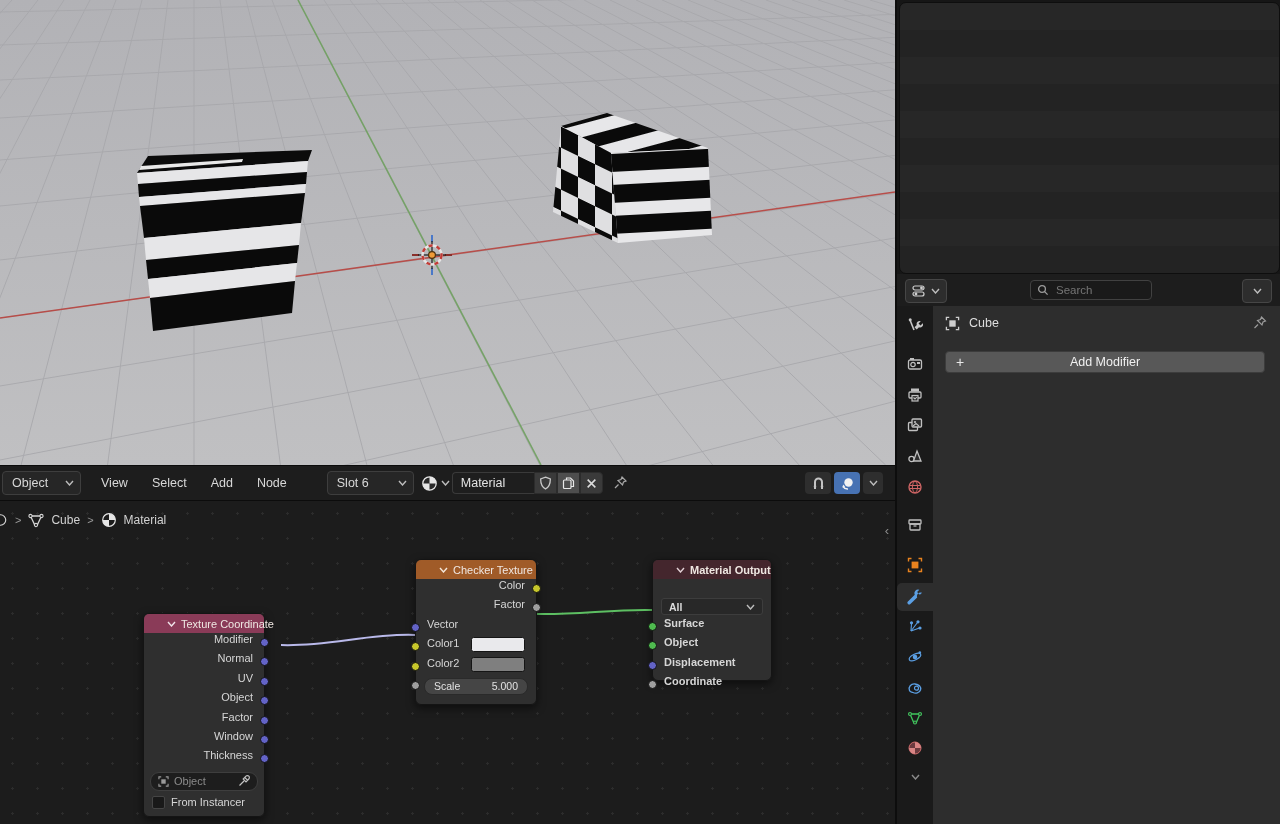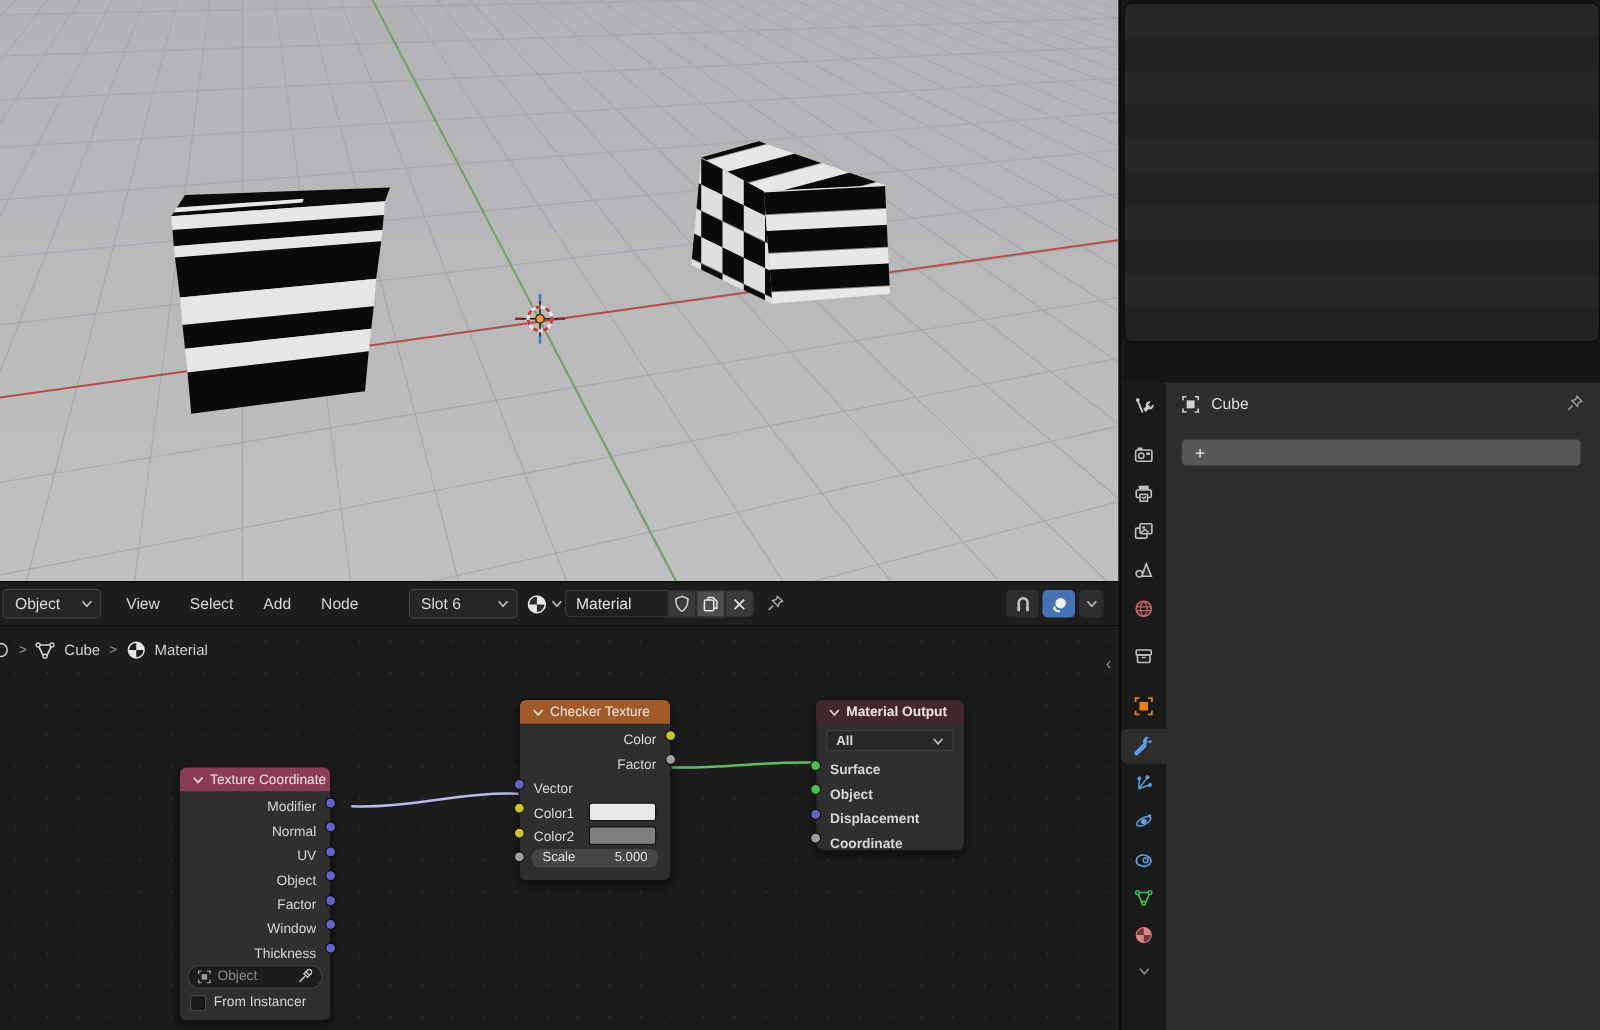--- a/index.html
+++ b/index.html
@@ -30,38 +30,38 @@
   
   #node-editor{position:absolute;left:0;top:501px;width:895px;height:323px;background:#1c1c1c;
     background-image:radial-gradient(#2c2c2c 1px,transparent 1.2px);background-size:25px 25px;overflow:hidden;}
   #breadcrumb{position:absolute;left:0;top:9px;height:20px;display:flex;align-items:center;gap:7px;
     font-size:12px;color:#d2d2d2;}
   .bc-sep{color:#999;font-size:11px;}
   #wires{position:absolute;left:0;top:0;width:895px;height:323px;pointer-events:none;}
   .node{position:absolute;background:rgba(48,48,48,.96);border:1px solid #141414;border-radius:6px;
     box-shadow:0 3px 8px rgba(0,0,0,.55);font-size:11px;color:#d6d6d6;box-sizing:border-box;}
   .node-head{height:19px;border-radius:5px 5px 0 0;display:flex;align-items:center;gap:5px;
-    padding:0 10px;color:#efe7e2;font-size:11px;white-space:nowrap;}
+    padding:0 23px;color:#efe7e2;font-size:11px;white-space:nowrap;}
   .nh-texcoord{background:#8a3b58;}
   .nh-checker{background:#a05b28;}
   .nh-output{background:#44262d;}
-  .nrow{height:19.4px;position:relative;display:flex;align-items:flex-end;padding:0 11px;box-sizing:border-box;}
+  .nrow{height:19.4px;position:relative;display:flex;align-items:flex-start;padding:0 11px;box-sizing:border-box;}
   .nrow.out{justify-content:flex-end;}
   .socket{position:absolute;width:9px;height:9px;border-radius:50%;border:1px solid #101010;top:5px;box-sizing:border-box;}
   .socket.right{right:-5px;} .socket.left{left:-5px;}
   .s-vec{background:#6363c7;} .s-col{background:#c7c72b;} .s-val{background:#9f9f9f;} .s-shd{background:#4fbc4f;}
   .swatch{width:52px;height:13px;border-radius:2.5px;border:1px solid #151515;margin-left:auto;}
   .slider{margin:2px 8px;height:15px;border-radius:8px;background:#454545;border:1px solid #2a2a2a;
     display:flex;align-items:center;padding:0 9px;font-size:10.5px;color:#e2e2e2;}
   .slider .val{margin-left:auto;}
   .obj-field{margin:3px 6px 2px;height:17px;border-radius:9px;background:#1d1d1d;border:1px solid #3e3e3e;
     display:flex;align-items:center;gap:5px;padding:0 7px;color:#8b8b8b;}
   .ckrow{height:19px;display:flex;align-items:center;gap:6px;padding:0 8px;}
   .ckbox{width:11px;height:11px;background:#191919;border:1px solid #454545;border-radius:2px;}
-  .ndrop{margin:5px 8px 2px;height:15px;border-radius:3px;background:#282828;border:1px solid #3d3d3d;
+  .ndrop{margin:19px 8px 2px;height:15px;border-radius:3px;background:#282828;border:1px solid #3d3d3d;
     display:flex;align-items:center;padding:0 7px;font-size:10.5px;color:#dcdcdc;}
   .ndrop .chev{margin-left:auto;}
   #ne-collapse{position:absolute;right:6px;top:22px;color:#8e8e8e;font-size:13px;}
   
   #right-col{position:absolute;left:895px;top:0;width:385px;height:824px;background:#161616;border-left:2px solid #0d0d0d;box-sizing:border-box;}
   #outliner{position:absolute;left:2px;top:2px;width:379px;height:270px;background:#242424;border-radius:7px;
     border:1px solid #0e0e0e;background-image:repeating-linear-gradient(180deg,#272727 0 27px,#232323 27px 54px);}
   #props-header{position:absolute;left:0px;top:274px;width:383px;height:32px;background:#1d1d1d;}
   #editor-type-btn{position:absolute;left:8px;top:5px;width:40px;height:22px;border-radius:4px;background:#2d2d2d;
     border:1px solid #464646;display:flex;align-items:center;justify-content:center;gap:3px;}
@@ -424,20 +424,45 @@
       <div class="nrow">
           <span class="socket left s-val"></span>
           <span>Coordinate</span>
         </div>
     </div>
   </div>
 
   <div id="right-col">
     <div id="outliner"></div>
 
+    <div id="props-header">
+      <div id="editor-type-btn">
+        <svg width="16" height="14" viewBox="0 0 16 14">
+          <rect x="1" y="2" width="11" height="4" rx="2" fill="none" stroke="#d0d0d0" stroke-width="1.2"></rect>
+          <circle cx="9.5" cy="4" r="1.4" fill="#d0d0d0"></circle>
+          <rect x="1" y="8" width="11" height="4" rx="2" fill="none" stroke="#d0d0d0" stroke-width="1.2"></rect>
+          <circle cx="4" cy="10" r="1.4" fill="#d0d0d0"></circle>
+        </svg>
+        <svg class="chev" viewBox="0 0 9 6">
+            <polyline points="1,1 4.5,5 8,1" fill="none" stroke="#bdbdbd" stroke-width="1.4"></polyline>
+          </svg>
+      </div>
+      <div id="prop-search">
+        <svg width="12" height="12" viewBox="0 0 12 12">
+          <circle cx="5" cy="5" r="3.4" fill="none" stroke="#9c9c9c" stroke-width="1.3"></circle>
+          <line x1="7.6" y1="7.6" x2="10.6" y2="10.6" stroke="#9c9c9c" stroke-width="1.3"></line>
+        </svg>
+        <input placeholder="Search" style="">
+      </div>
+      <div id="props-opts">
+        <svg class="chev" viewBox="0 0 9 6">
+            <polyline points="1,1 4.5,5 8,1" fill="none" stroke="#bdbdbd" stroke-width="1.4"></polyline>
+          </svg>
+      </div>
+    </div>
 
     <div id="props-body">
       <div id="tab-rail">
         <div class="ptab" style="top:5px">
           <svg width="16" height="16" viewBox="0 0 16 16">
             <line x1="3" y1="3" x2="7" y2="13" stroke="#c8c8c8" stroke-width="1.6"></line>
             <circle cx="3.2" cy="2.8" r="1.5" fill="#c8c8c8"></circle>
             <path d="M13.8 4.2 a3 3 0 0 0 -4 3.8 L7.5 10.3 L9.7 12.5 L12 10.2 a3 3 0 0 0 3.8 -4 L13.5 8.5 L11.5 6.5 Z" fill="#c8c8c8"></path>
           </svg>
         </div>
@@ -547,17 +572,18 @@
             <rect x="4.6" y="4.6" width="6.8" height="6.8" fill="#cfcfcf"></rect>
           </svg>
           <span>Cube</span>
           <svg class="pin" width="16" height="16" viewBox="0 0 15 16">
             <path d="M9 2 L13 6 L10.5 7 L9.5 10 L5 5.5 L8 4.5 Z" fill="none" stroke="#9a9a9a" stroke-width="1.2"></path>
             <line x1="5.5" y1="9.5" x2="2" y2="13" stroke="#9a9a9a" stroke-width="1.2"></line>
           </svg>
         </div>
         <div id="add-modifier">
           <span class="plus">+</span>
+          <span class="lbl">Add Modifier</span>
         </div>
       </div>
     </div>
   </div>
 </div>
 
 </body></html>

